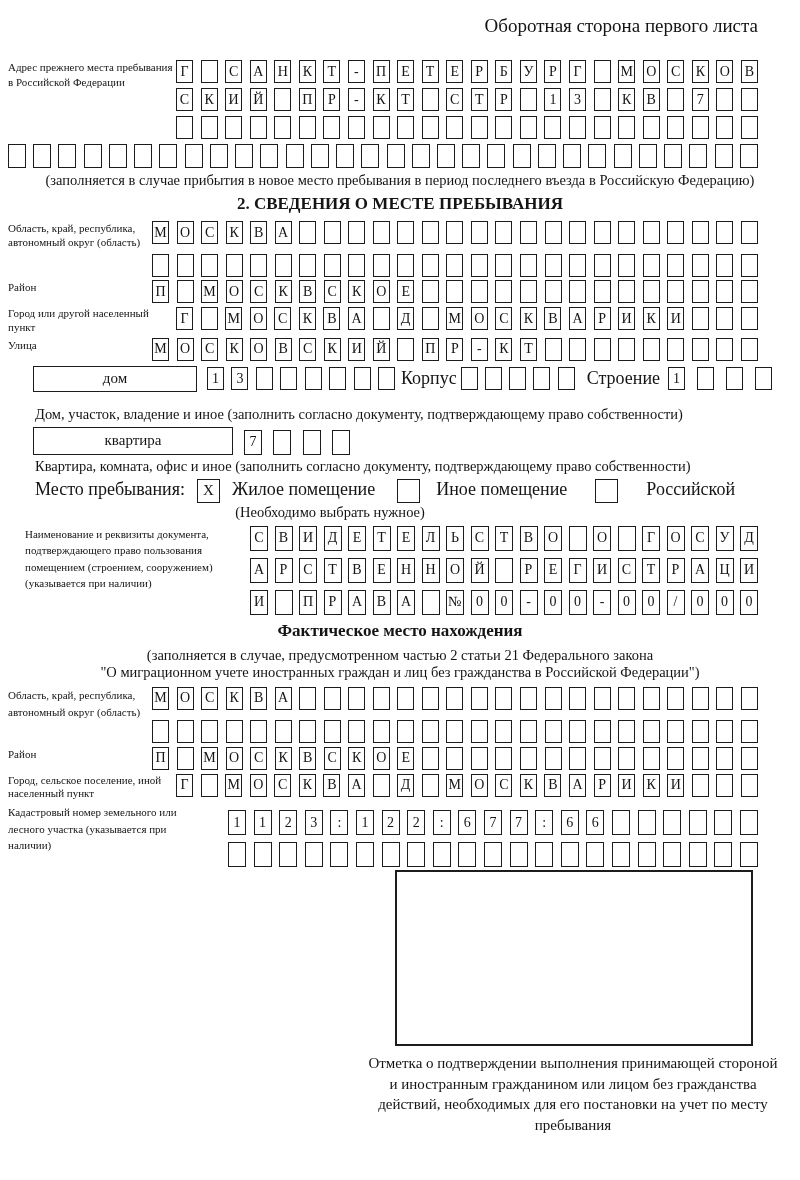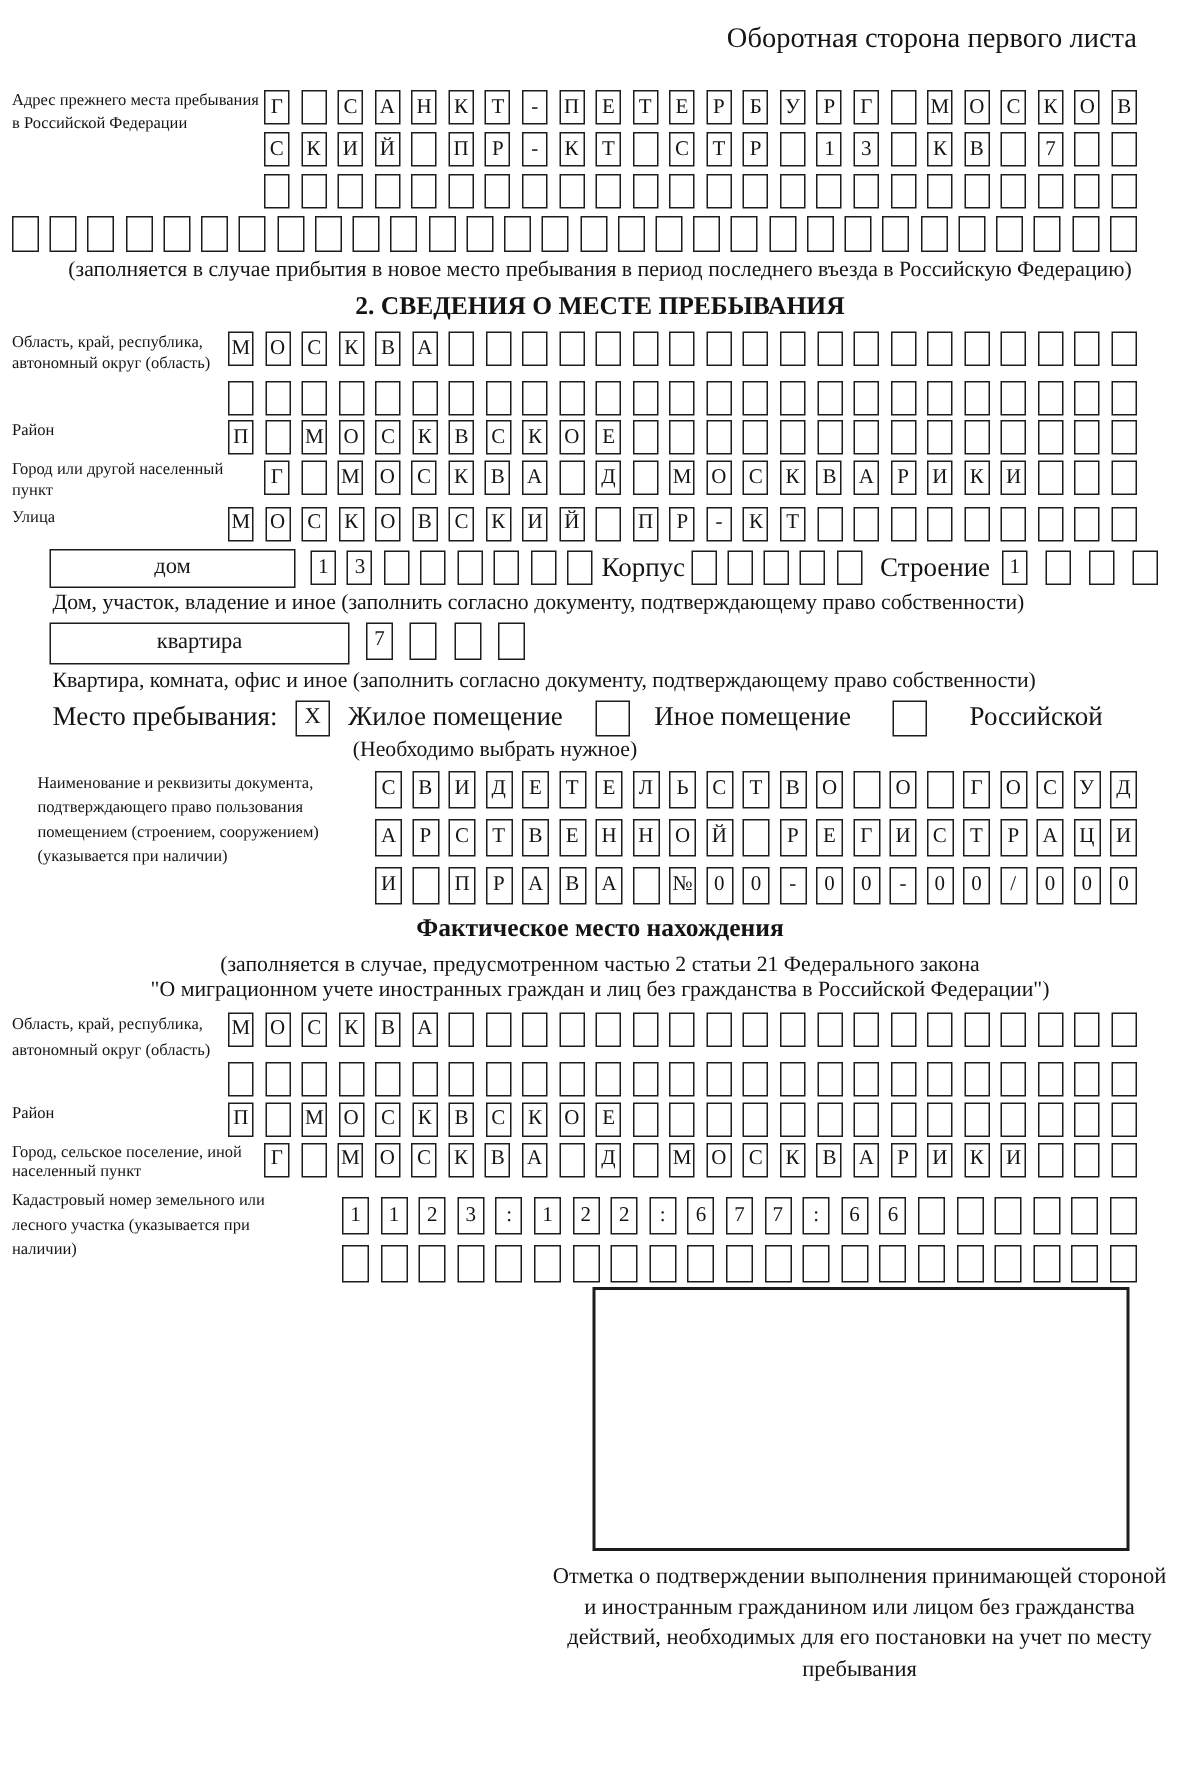--- a/index.html
+++ b/index.html
@@ -335,23 +335,23 @@
       <div class="cell"></div>
     </div>
   <div class="inl-lab" style="margin-left:12px">Строение</div>
   <div class="cells" style="width:104px;margin-left:8px">
       <div class="cell">1</div>
       <div class="cell"></div>
       <div class="cell"></div>
       <div class="cell"></div>
     </div>
 </div>
-<div class="note" style="margin:2px 0 0 35px">Дом, участок, владение и иное (заполнить согласно документу, подтверждающему право собственности)</div>
-
-<div class="frow" style="margin:4px 0 0 33px;align-items:flex-start">
+<div class="note" style="margin:14px 0 0 35px">Дом, участок, владение и иное (заполнить согласно документу, подтверждающему право собственности)</div>
+
+<div class="frow" style="margin:4px 0 0 33px;align-items:flex-end">
   <div class="typebox" style="width:200px;height:28px">квартира</div>
   <div class="cells tall" style="width:106px;margin-left:11px">
       <div class="cell">7</div>
       <div class="cell"></div>
       <div class="cell"></div>
       <div class="cell"></div>
     </div>
 </div>
 <div class="note" style="margin:3px 0 0 35px">Квартира, комната, офис и иное (заполнить согласно документу, подтверждающему право собственности)</div>
 

